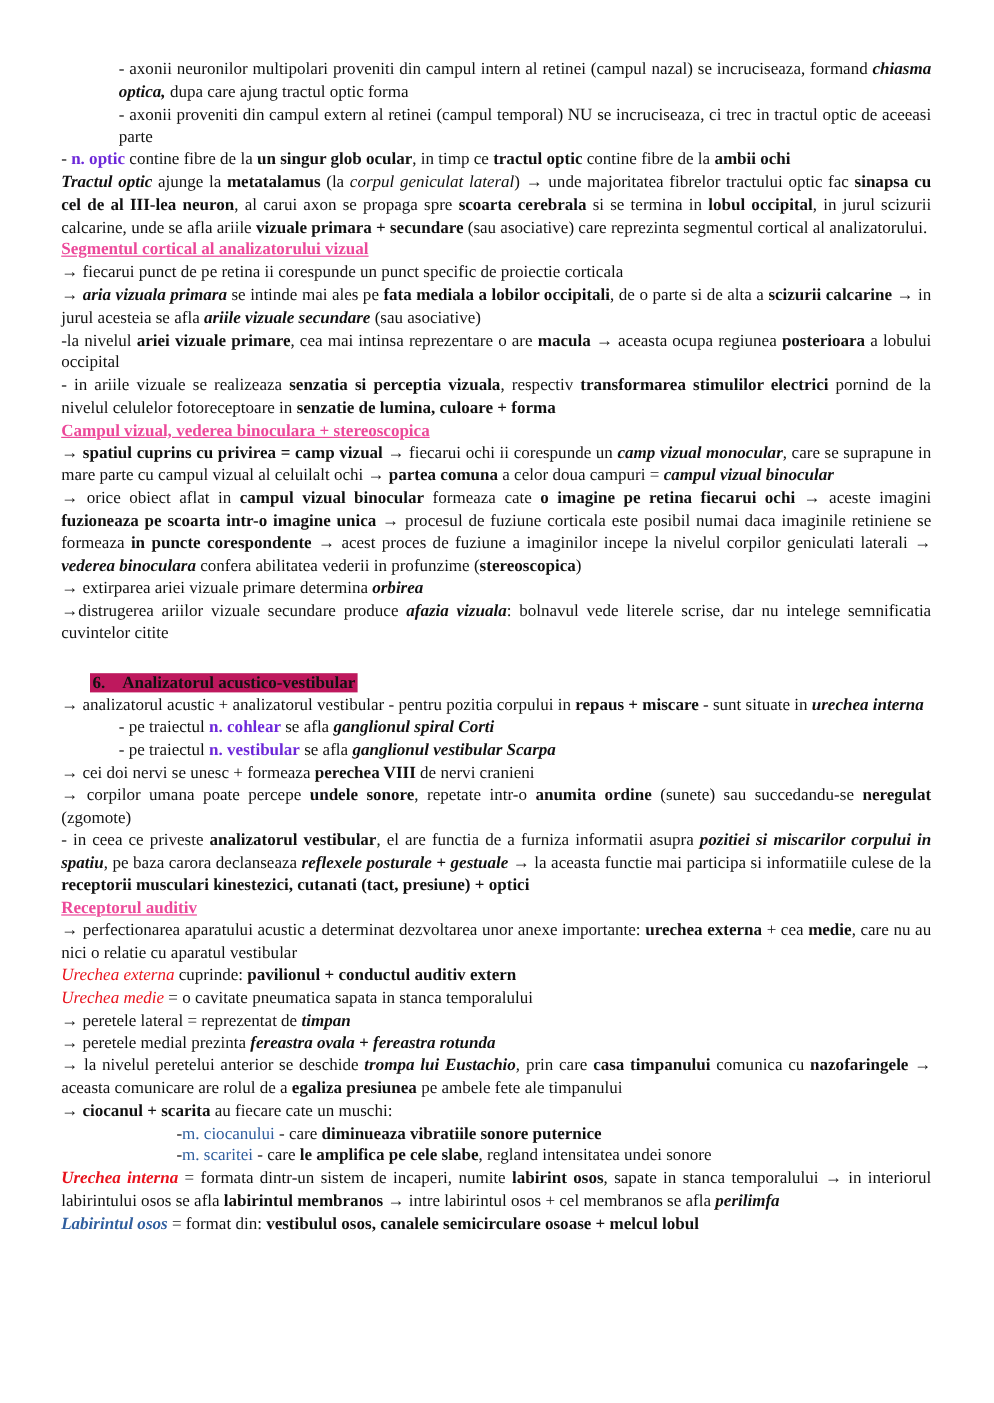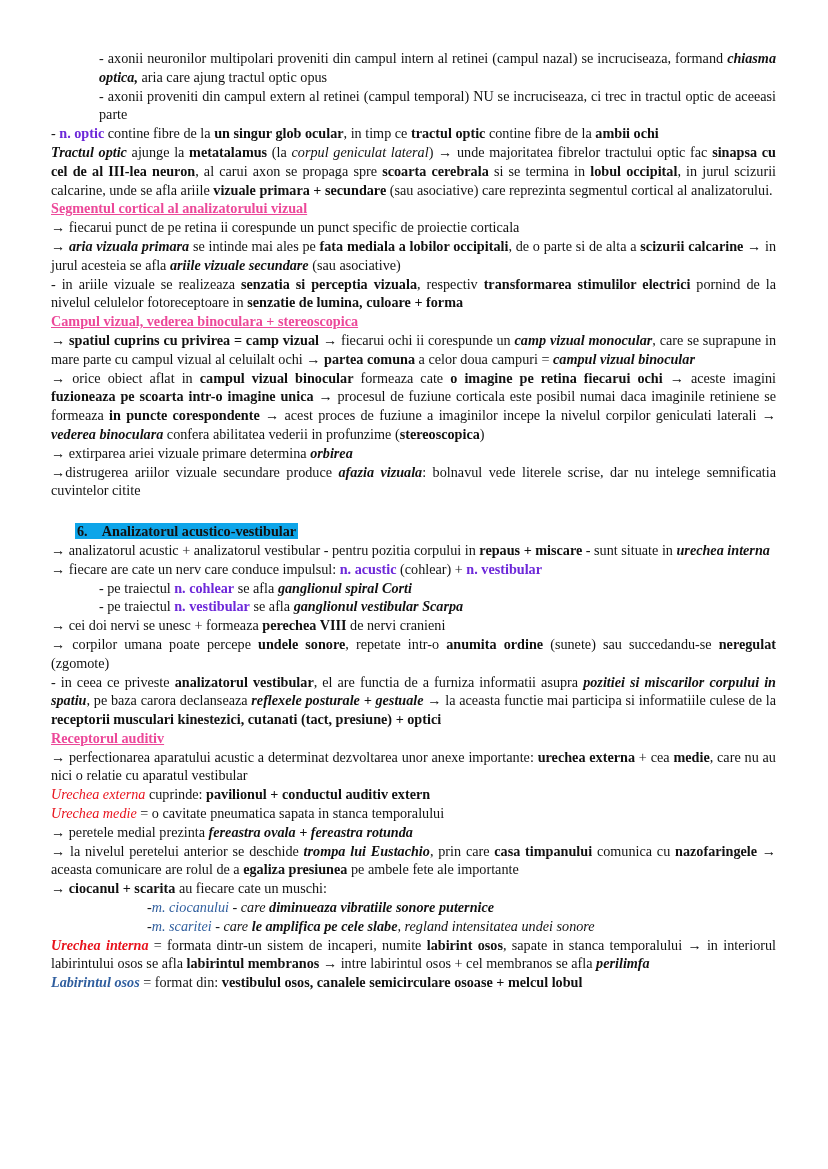--- a/index.html
+++ b/index.html
@@ -5,94 +5,95 @@
     html, body { margin: 0; padding: 0; background: #ffffff; }
     body {
       width: 828px; height: 1169px; overflow: hidden;
       font-family: "Liberation Serif", "DejaVu Serif", serif;
       font-size: 14.2px; line-height: 18.8px; color: #111111;
     }
     .page { position: relative; padding: 49px 52px 0 51px; }
     .p { margin: 0; text-align: justify; }
     .ind1 { padding-left: 48px; }
     .ind2 { padding-left: 48px; }
-    .ind3 { padding-left: 96px; font-style: italic; }
+    .ind3 { padding-left: 96px; }
     .b { font-weight: bold; }
     .i { font-style: italic; }
     .u { }
     .green { color: #6d28d9; font-weight: bold; }
     .blue { color: #2f5e9e; }
     .red { color: #e8121c; }
     .heading { color: #ec4899; font-weight: bold; text-decoration: underline; }
     .spacer { height: 22px; }
-    .hl { background: #0ea5e9; font-weight: bold; padding: 0 2px 0 2px; }
+    .hl { background: #be185d; font-weight: bold; padding: 0 2px 0 2px; }
     .numhead { padding-left: 24px; }
   </style>
 </head>
 <body>
 
 <div class="page">
 
-  <p class="p ind1"><span>- axonii neuronilor multipolari proveniti din campul intern al retinei (</span><span class="u">campul nazal</span><span>) se incruciseaza, formand </span><span class="b i">chiasma optica,</span><span> aria care ajung tractul optic opus</span></p>
+  <p class="p ind1"><span>- axonii neuronilor multipolari proveniti din campul intern al retinei (</span><span class="u">campul nazal</span><span>) se incruciseaza, formand </span><span class="b i">chiasma optica,</span><span> dupa care ajung tractul optic forma</span></p>
 
   <p class="p ind1"><span>- axonii proveniti din campul extern al retinei (</span><span class="u">campul temporal</span><span>) NU se incruciseaza, ci trec in tractul optic de aceeasi parte</span></p>
 
   <p class="p"><span>- </span><span class="green">n. optic</span><span> contine fibre de la </span><span class="b">un singur glob ocular</span><span>, in timp ce </span><span class="b">tractul optic</span><span> contine fibre de la </span><span class="b">ambii ochi</span></p>
 
   <p class="p"><span class="b i">Tractul optic</span><span> ajunge la </span><span class="b">metatalamus</span><span> (la </span><span class="i">corpul geniculat lateral</span><span>) → unde majoritatea fibrelor tractului optic fac </span><span class="b">sinapsa cu cel de al III-lea neuron</span><span>, al carui axon se propaga spre </span><span class="b">scoarta cerebrala</span><span> si se termina in </span><span class="b">lobul occipital</span><span>, in jurul scizurii calcarine, unde se afla ariile </span><span class="b">vizuale primara + secundare</span><span> (sau asociative) care reprezinta segmentul cortical al analizatorului.</span></p>
 
   <p class="p heading">Segmentul cortical al analizatorului vizual</p>
 
   <p class="p">→ fiecarui punct de pe retina ii corespunde un punct specific de proiectie corticala</p>
 
   <p class="p"><span>→ </span><span class="b i">aria vizuala primara</span><span> se intinde mai ales pe </span><span class="b">fata mediala a lobilor occipitali</span><span>, de o parte si de alta a </span><span class="b">scizurii calcarine</span><span> → in jurul acesteia se afla </span><span class="b i">ariile vizuale secundare</span><span> (sau asociative)</span></p>
 
+  <p class="p"><span>-la nivelul </span><span class="b">ariei vizuale primare</span><span>, cea mai intinsa reprezentare o are </span><span class="b u">macula </span><span>→ aceasta ocupa regiunea </span><span class="b">posterioara</span><span> a lobului occipital</span></p>
 
   <p class="p"><span>- in ariile vizuale se realizeaza </span><span class="b">senzatia si perceptia vizuala</span><span>, respectiv </span><span class="b">transformarea stimulilor electrici</span><span> pornind de la nivelul celulelor fotoreceptoare in </span><span class="b">senzatie de lumina, culoare + forma</span></p>
 
   <p class="p heading">Campul vizual, vederea binoculara + stereoscopica</p>
 
   <p class="p"><span>→ </span><span class="b u">spatiul cuprins cu privirea = camp vizual</span><span> → fiecarui ochi ii corespunde un </span><span class="b i">camp vizual monocular</span><span>, care se suprapune in mare parte cu campul vizual al celuilalt ochi → </span><span class="b">partea comuna</span><span> a celor doua campuri = </span><span class="b i">campul vizual binocular</span></p>
 
   <p class="p"><span>→ orice obiect aflat in </span><span class="b">campul vizual binocular</span><span> formeaza cate </span><span class="b">o imagine pe retina fiecarui ochi</span><span> → aceste imagini </span><span class="b">fuzioneaza pe scoarta intr-o imagine unica</span><span> → procesul de fuziune corticala este posibil numai daca imaginile retiniene se formeaza </span><span class="b">in puncte corespondente</span><span> → acest proces de fuziune a imaginilor incepe la nivelul corpilor geniculati laterali → </span><span class="b i">vederea binoculara</span><span> confera abilitatea vederii in profunzime (</span><span class="b">stereoscopica</span><span>)</span></p>
 
   <p class="p"><span>→ extirparea ariei vizuale primare determina </span><span class="b i u">orbirea</span></p>
 
   <p class="p"><span>→distrugerea ariilor vizuale secundare produce </span><span class="b i u">afazia vizuala</span><span>: bolnavul vede literele scrise, dar nu intelege semnificatia cuvintelor citite</span></p>
 
   <div class="spacer"></div>
 
   <p class="p numhead"><span class="hl"><span>6.</span>&nbsp;&nbsp;&nbsp;&nbsp;<span>Analizatorul acustico-vestibular</span></span></p>
 
   <p class="p"><span>→ analizatorul acustic + analizatorul vestibular - pentru pozitia corpului in </span><span class="b">repaus + miscare</span><span> - sunt situate in </span><span class="b i">urechea interna</span></p>
 
-  <p class="p"><span>→ fiecare are cate un nerv care conduce impulsul: </span><span class="green">n. acustic</span><span> (cohlear) + </span><span class="green">n. vestibular</span></p>
 
   <p class="p ind2"><span>- pe traiectul </span><span class="green">n. cohlear</span><span> se afla </span><span class="b i">ganglionul spiral Corti</span></p>
 
   <p class="p ind2"><span>- pe traiectul </span><span class="green">n. vestibular</span><span> se afla </span><span class="b i">ganglionul vestibular Scarpa</span></p>
 
   <p class="p"><span>→ cei doi nervi se unesc + formeaza </span><span class="b">perechea VIII</span><span> de nervi cranieni</span></p>
 
   <p class="p"><span>→ corpilor umana poate percepe </span><span class="b">undele sonore</span><span>, repetate intr-o </span><span class="b">anumita ordine</span><span> (</span><span class="u">sunete</span><span>) sau succedandu-se </span><span class="b">neregulat</span><span> (</span><span class="u">zgomote</span><span>)</span></p>
 
   <p class="p"><span>- in ceea ce priveste </span><span class="b u">analizatorul vestibular</span><span>, el are functia de a furniza informatii asupra </span><span class="b i">pozitiei si miscarilor corpului in spatiu</span><span>, pe baza carora declanseaza </span><span class="b i">reflexele posturale + gestuale</span><span> → la aceasta functie mai participa si informatiile culese de la </span><span class="b">receptorii musculari kinestezici, cutanati (tact, presiune) + optici</span></p>
 
   <p class="p heading">Receptorul auditiv</p>
 
   <p class="p"><span>→ perfectionarea aparatului acustic a determinat dezvoltarea unor anexe importante: </span><span class="b">urechea externa</span><span> + cea </span><span class="b">medie</span><span>, care nu au nici o relatie cu aparatul vestibular</span></p>
 
   <p class="p"><span class="i red">Urechea externa</span><span> cuprinde: </span><span class="b">pavilionul + conductul auditiv extern</span></p>
 
   <p class="p"><span class="i red">Urechea medie</span><span> = o cavitate pneumatica sapata in stanca temporalului</span></p>
 
+  <p class="p"><span>→ peretele lateral = reprezentat de </span><span class="b i">timpan</span></p>
 
   <p class="p"><span>→ peretele medial prezinta </span><span class="b i">fereastra ovala + fereastra rotunda</span></p>
 
-  <p class="p"><span>→ la nivelul peretelui anterior se deschide </span><span class="b i">trompa lui Eustachio</span><span>, prin care </span><span class="b">casa timpanului</span><span> comunica cu </span><span class="b">nazofaringele</span><span> → aceasta comunicare are rolul de a </span><span class="b">egaliza presiunea</span><span> pe ambele fete ale importante</span></p>
+  <p class="p"><span>→ la nivelul peretelui anterior se deschide </span><span class="b i">trompa lui Eustachio</span><span>, prin care </span><span class="b">casa timpanului</span><span> comunica cu </span><span class="b">nazofaringele</span><span> → aceasta comunicare are rolul de a </span><span class="b">egaliza presiunea</span><span> pe ambele fete ale timpanului</span></p>
 
 
   <p class="p"><span>→ </span><span class="b">ciocanul + scarita</span><span> au fiecare cate un muschi:</span></p>
 
   <p class="p ind3"><span>-</span><span class="blue">m. ciocanului</span><span> - care </span><span class="b">diminueaza vibratiile sonore puternice</span></p>
 
   <p class="p ind3"><span>-</span><span class="blue">m. scaritei</span><span> - care </span><span class="b">le amplifica pe cele slabe</span><span>, regland intensitatea undei sonore</span></p>
 
   <p class="p"><span class="b i red">Urechea interna</span><span> = formata dintr-un sistem de incaperi, numite </span><span class="b u">labirint osos</span><span>, sapate in stanca temporalului → in interiorul labirintului osos se afla </span><span class="b u">labirintul membranos</span><span> → intre labirintul osos + cel membranos se afla </span><span class="b i u">perilimfa</span></p>
 

